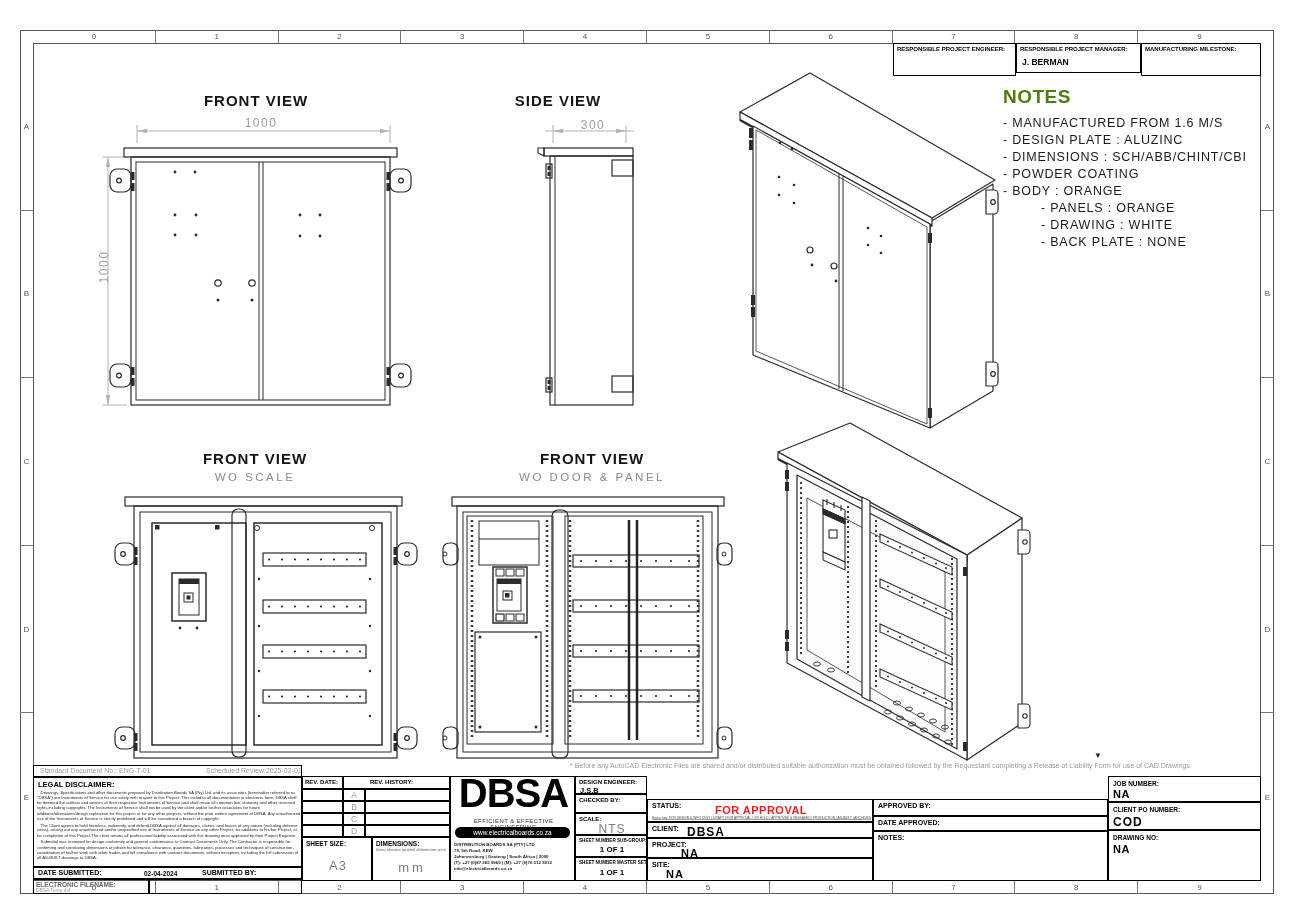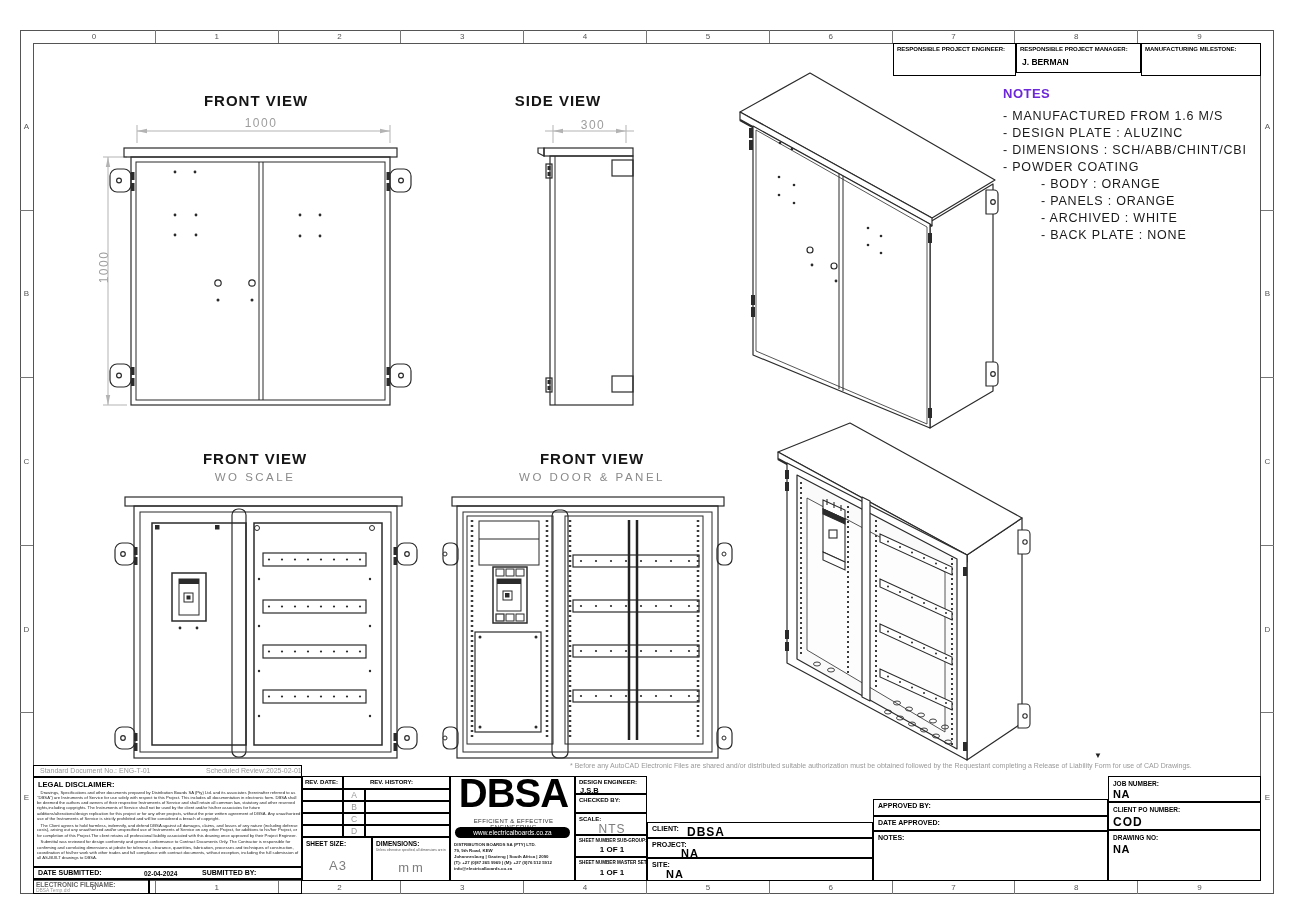--- a/index.html
+++ b/index.html
@@ -75,29 +75,29 @@
   <div class="cell" style="left:1016px;top:43px;width:125px;height:30px">
     <span class="lbl" style="left:3px;top:2px;font-size:6px">RESPONSIBLE PROJECT MANAGER:</span>
     <span class="lbl" style="left:5px;top:13px;font-size:8.5px">J. BERMAN</span>
   </div>
   <div class="cell" style="left:1141px;top:43px;width:120px;height:33px">
     <span class="lbl" style="left:3px;top:2px;font-size:6px">MANUFACTURING MILESTONE:</span>
     <span class="lbl" style="left:5px;top:13px;font-size:8.5px"></span>
   </div>
 
   <div class="abs" style="left:1003px;top:86px;width:252px">
-    <div style="font-size:13px;font-weight:bold;letter-spacing:.5px;color:#6d28d9">NOTES</div>
+    <div style="font-size:19px;font-weight:bold;letter-spacing:.5px;color:#4d7c0f">NOTES</div>
     <div style="margin-top:7px">
       <div class="notes-line">- MANUFACTURED FROM 1.6 M/S</div>
       <div class="notes-line">- DESIGN PLATE : ALUZINC</div>
       <div class="notes-line">- DIMENSIONS : SCH/ABB/CHINT/CBI</div>
       <div class="notes-line">- POWDER COATING</div>
-      <div class="notes-line" style="margin-left:38px">- BODY : ORANGE</div>
+      <div class="notes-line" style="">- BODY : ORANGE</div>
       <div class="notes-line" style="margin-left:38px">- PANELS : ORANGE</div>
-      <div class="notes-line" style="margin-left:38px">- ARCHIVED : WHITE</div>
+      <div class="notes-line" style="margin-left:38px">- DRAWING : WHITE</div>
       <div class="notes-line" style="margin-left:38px">- BACK PLATE : NONE</div>
     </div>
   </div>
 
   <div class="vtitle" style="left:146px;top:92px;width:220px">FRONT VIEW</div>
   <div class="dim" style="left:221px;top:116px;width:80px">1000</div>
   <div class="dim" style="left:64px;top:260px;width:80px;transform:rotate(-90deg)">1000</div>
   <div class="vtitle" style="left:468px;top:92px;width:180px">SIDE VIEW</div>
   <div class="dim" style="left:553px;top:118px;width:80px">300</div>
   <div class="vtitle" style="left:145px;top:450px;width:220px">FRONT VIEW</div>
@@ -580,20 +580,27 @@
   </div>
   <div class="cell" style="left:575px;top:835px;width:72px;height:22px">
     <span class="lbl" style="left:3px;top:2px;font-size:4.6px">SHEET NUMBER SUB-GROUP:</span>
     <div class="abs" style="left:0;top:9px;width:72px;text-align:center;font-size:8px;font-weight:bold">1 OF 1</div>
   </div>
   <div class="cell" style="left:575px;top:857px;width:72px;height:24px">
     <span class="lbl" style="left:3px;top:2px;font-size:4.6px">SHEET NUMBER MASTER SET:</span>
     <div class="abs" style="left:0;top:10px;width:72px;text-align:center;font-size:8px;font-weight:bold">1 OF 1</div>
   </div>
 
+  <div class="cell" style="left:647px;top:799px;width:226px;height:23px">
+    <span class="lbl" style="left:4px;top:2px;font-size:7px">STATUS:</span>
+    <div class="abs" style="left:0;top:4px;width:226px;text-align:center;font-size:11px;font-weight:bold;letter-spacing:.5px;color:#ff1a1a">FOR APPROVAL</div>
+    <div class="abs" style="left:4px;top:16px">
+        <div class="micro" style="width:420px;font-size:6.5px;color:#444;transform:scale(0.5);white-space:nowrap;text-decoration:underline">Status key: FOR DESIGN &amp; INFO ONLY | DRAFT | FOR APPROVAL | ON HOLD | APPROVED &amp; RELEASED | PRODUCTION | AS-BUILT | ARCHIVED</div>
+      </div>
+  </div>
   <div class="cell" style="left:647px;top:822px;width:226px;height:16px">
     <span class="lbl" style="left:4px;top:2px;font-size:7px">CLIENT:</span>
     <span class="lbl" style="left:39px;top:2px;font-size:12px;letter-spacing:1px">DBSA</span>
   </div>
   <div class="cell" style="left:647px;top:838px;width:226px;height:20px">
     <span class="lbl" style="left:4px;top:2px;font-size:7px">PROJECT:</span>
     <span class="lbl" style="left:33px;top:8px;font-size:11px;letter-spacing:1px">NA</span>
   </div>
   <div class="cell" style="left:647px;top:858px;width:226px;height:23px">
     <span class="lbl" style="left:4px;top:2px;font-size:7px">SITE:</span>

